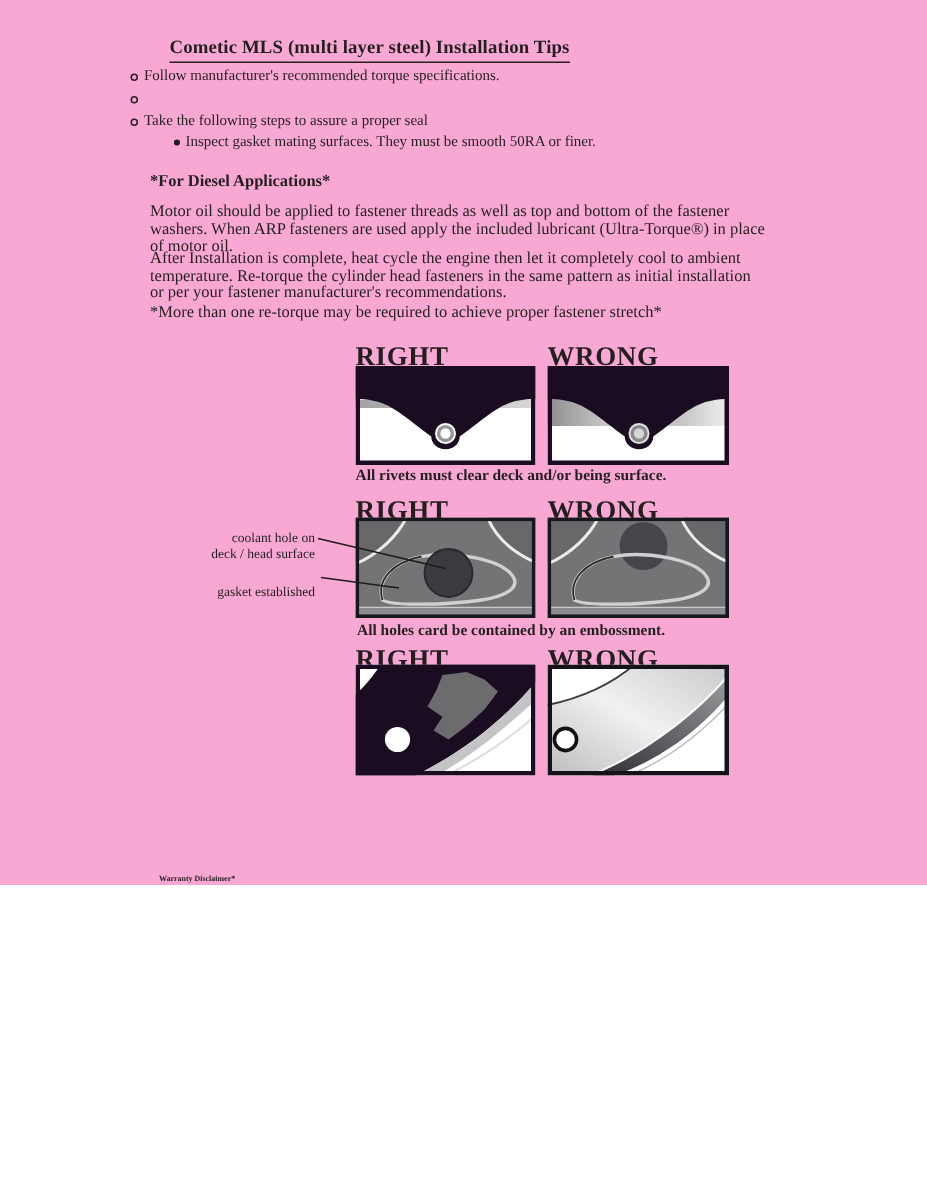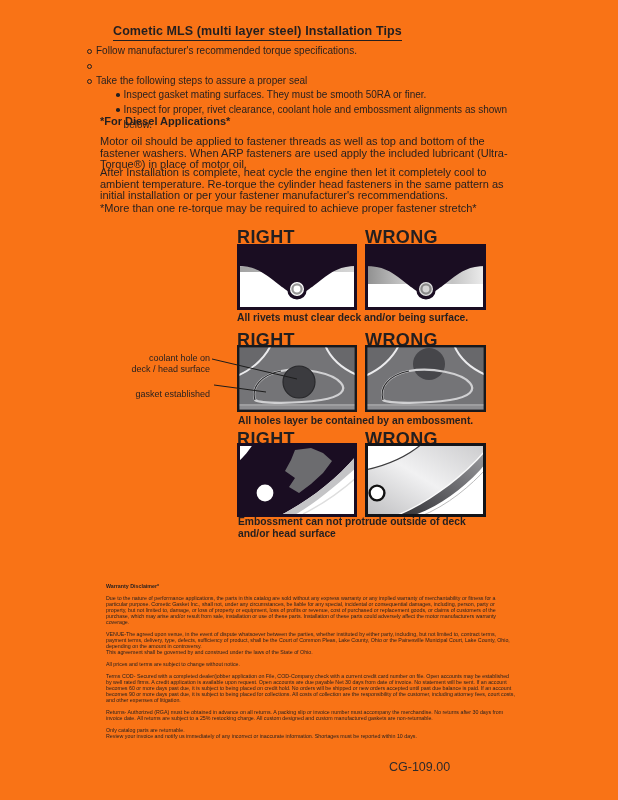--- a/index.html
+++ b/index.html
@@ -1,17 +1,17 @@
 <!DOCTYPE html>
 <html><head>
 <meta charset="utf-8">
 <style>
   html,body{margin:0;padding:0;background:#fff;}
-  .page{position:relative;width:618px;height:800px;background:#f97316;overflow:hidden;
-        font-family:Liberation Sans, sans-serif;color:#231f20;}
+  .page{position:relative;width:618px;height:590px;background:#f9a8d4;overflow:hidden;
+        font-family:Liberation Serif, serif;color:#231f20;}
   
   .title{position:absolute;left:113px;top:24px;margin:0;font-size:12.5px;font-weight:bold;
          letter-spacing:.1px;border-bottom:1.6px solid #231f20;padding-bottom:2px;}
   
   .tips{position:absolute;left:87px;top:44px;width:440px;}
   .tip-row{display:flex;align-items:flex-start;height:14.8px;font-size:10px;line-height:14.8px;}
   .tip-row.sub{margin-left:29px;}
   .obullet{flex:0 0 auto;width:3px;height:3px;border:1px solid #231f20;border-radius:50%;
            margin:5px 4px 0 0;}
   .fbullet{flex:0 0 auto;width:3.6px;height:3.6px;background:#231f20;border-radius:50%;
@@ -51,24 +51,20 @@
     <div class="tip-row">
       <span class="obullet"></span>
     </div>
     <div class="tip-row">
       <span class="obullet"></span>
       <span>Take the following steps to assure a proper seal</span>
     </div>
     <div class="tip-row sub">
       <span class="fbullet"></span>
       <span>Inspect gasket mating surfaces.  They must be smooth 50RA or finer.</span>
-    </div>
-    <div class="tip-row sub">
-      <span class="fbullet"></span>
-      <span>Inspect for proper, rivet clearance, coolant hole and embossment alignments as shown below.</span>
     </div>
   </div>
 
   <h2 class="diesel-h">*For Diesel Applications*</h2>
   <p class="para p1">Motor oil should be applied to fastener threads as well as top and bottom of the fastener washers. When ARP fasteners are used apply the included lubricant (Ultra-Torque®) in place of motor oil.</p>
   <p class="para p2">After Installation is complete, heat cycle the engine then let it completely cool to ambient temperature. Re-torque the cylinder head fasteners in the same pattern as initial installation or per your fastener manufacturer's recommendations.</p>
   <p class="para p3">*More than one re-torque may be required to achieve proper fastener stretch*</p>
 
   <div class="dlabel" style="left:237px;top:227px;">RIGHT</div>
   <div class="dlabel" style="left:365px;top:227px;width:121px;">WRONG</div>
@@ -140,21 +136,21 @@
 
   <div class="ann" style="top:341px;">coolant hole on
 deck / head surface</div>
   <div class="ann" style="top:377px;">gasket established</div>
 
   <svg class="overlay" width="618" height="800" viewBox="0 0 618 800">
     <line x1="212" y1="359" x2="297" y2="379" stroke="#1c1c1c" stroke-width="1"></line>
     <line x1="214" y1="385" x2="266" y2="392" stroke="#1c1c1c" stroke-width="1"></line>
   </svg>
 
-  <div class="caption" style="left:238px;top:415px;">All holes layer be contained by an embossment.</div>
+  <div class="caption" style="left:238px;top:415px;">All holes card be contained by an embossment.</div>
 
   <div class="dlabel" style="left:237px;top:429px;">RIGHT</div>
   <div class="dlabel" style="left:365px;top:429px;width:121px;">WRONG</div>
 
   <svg class="dbox" style="left:237px;top:443px;" width="120" height="74" viewBox="0 0 120 74">
     <rect x="0" y="0" width="120" height="74" fill="#ffffff"></rect>
     <path d="M17,0 H120 V12 C96,40 68,60 40,74 H0 V20 C7,14 12,7 17,0 Z" fill="#1a0d22"></path>
     <path d="M120,12 C96,40 68,60 40,74 H54 C80,60 104,38 120,24 Z" fill="#c4c4c6"></path>
     <path d="M120,34 C102,50 84,62 66,71" fill="none" stroke="#dedede" stroke-width="1.4"></path>
     <polygon points="58,7 74,5 86,10 95,18 86,30 74,41 62,50 52,44 58,35 48,28 54,17" fill="#6c6c6f"></polygon>
@@ -178,21 +174,20 @@
     <rect x="0" y="0" width="121" height="74" fill="#ffffff"></rect>
     <path d="M0,27 C24,22 44,12 58,0 H121 V8 C95,38 60,62 30,74 H0 Z" fill="url(#g3w)"></path>
     <path d="M0,27 C24,22 44,12 58,0" fill="none" stroke="#3c3c3e" stroke-width="1.2"></path>
     <path d="M33,72 C62,60 96,36 121,7" fill="none" stroke="#fafafa" stroke-width="1.4"></path>
     <path d="M30,74 C60,62 95,38 121,8 V20 C100,46 70,66 44,74 Z" fill="url(#g3s)"></path>
     <path d="M54,74 C84,62 106,42 121,26" fill="none" stroke="#bbbbbb" stroke-width="1"></path>
     <circle cx="12" cy="50" r="7.4" fill="#ffffff" stroke="#111111" stroke-width="2.4"></circle>
     <rect x="1.5" y="1.5" width="118" height="71" fill="none" stroke="#141418" stroke-width="3"></rect>
   </svg>
 
-  <div class="caption" style="left:238px;top:516px;width:245px;">Embossment can not protrude outside of deck and/or head surface</div>
 
   <div class="legal">
     <p class="legal-h">Warranty Disclaimer*</p>
     <p>Due to the nature of performance applications, the parts in this catalog are sold without any express warranty or any implied warranty of merchantability or fitness for a particular purpose.  Cometic Gasket Inc., shall not, under any circumstances, be liable for any special, incidental or consequential damages, including, person, party or property, but not limited to, damage, or loss of property or equipment, loss of profits or revenue, cost of purchased or replacement goods, or claims of customers of the purchase, which may arise and/or result from sale, installation or use of these parts.  Installation of these parts could adversely affect the motor manufacturers warranty coverage.</p>
     <p>VENUE-The agreed upon venue, in the event of dispute whatsoever between the parties, whether instituted by either party, including, but not limited to, contract terms, payment terms, delivery, type, defects, sufficiency of product, shall be the Court of Common Pleas, Lake County, Ohio or the Painesville Municipal Court, Lake County, Ohio, depending on the amount in controversy.
 This agreement shall be governed by and construed under the laws of the State of Ohio.</p>
     <p>All prices and terms are subject to change without notice.</p>
     <p>Terms COD- Secured with a completed dealer/jobber application on File, COD-Company check with a current credit card number on file.  Open accounts may be established by well rated firms.  A credit application is available upon request.  Open accounts are due payable Net 30 days from date of invoice.  No statement will be sent.  If an account becomes 60 or more days past due, it is subject to being placed on credit hold.  No orders will be shipped or new orders accepted until past due balance is paid.  If an account becomes 90 or more days past due, it is subject to being placed for collections.  All costs of collection are the responsibility of the customer, including attorney fees, court costs, and other expenses of litigation.</p>
     <p>Returns- Authorized (RGA) must be obtained in advance on all returns.  A packing slip or invoice number must accompany the merchandise.  No returns after 30 days from invoice date.  All returns are subject to a 25% restocking charge.  All custom designed and custom manufactured gaskets are non-returnable.</p>
     <p>Only catalog parts are returnable.

